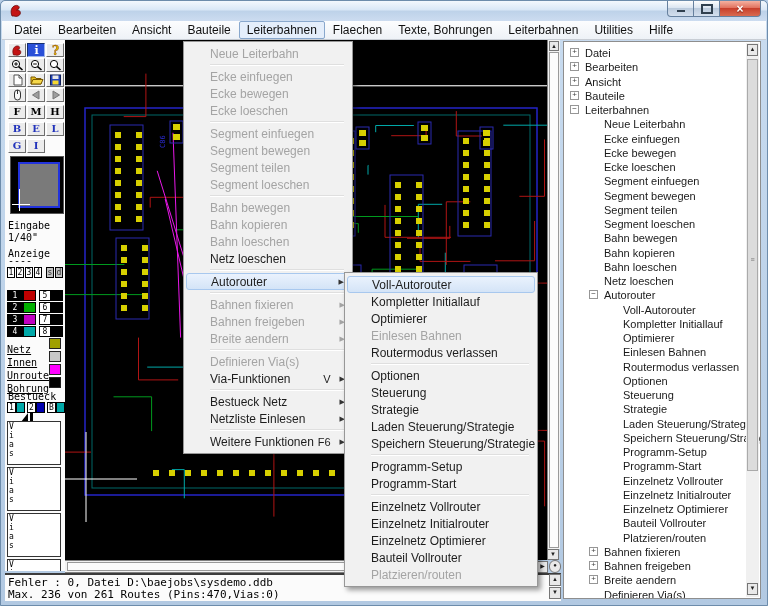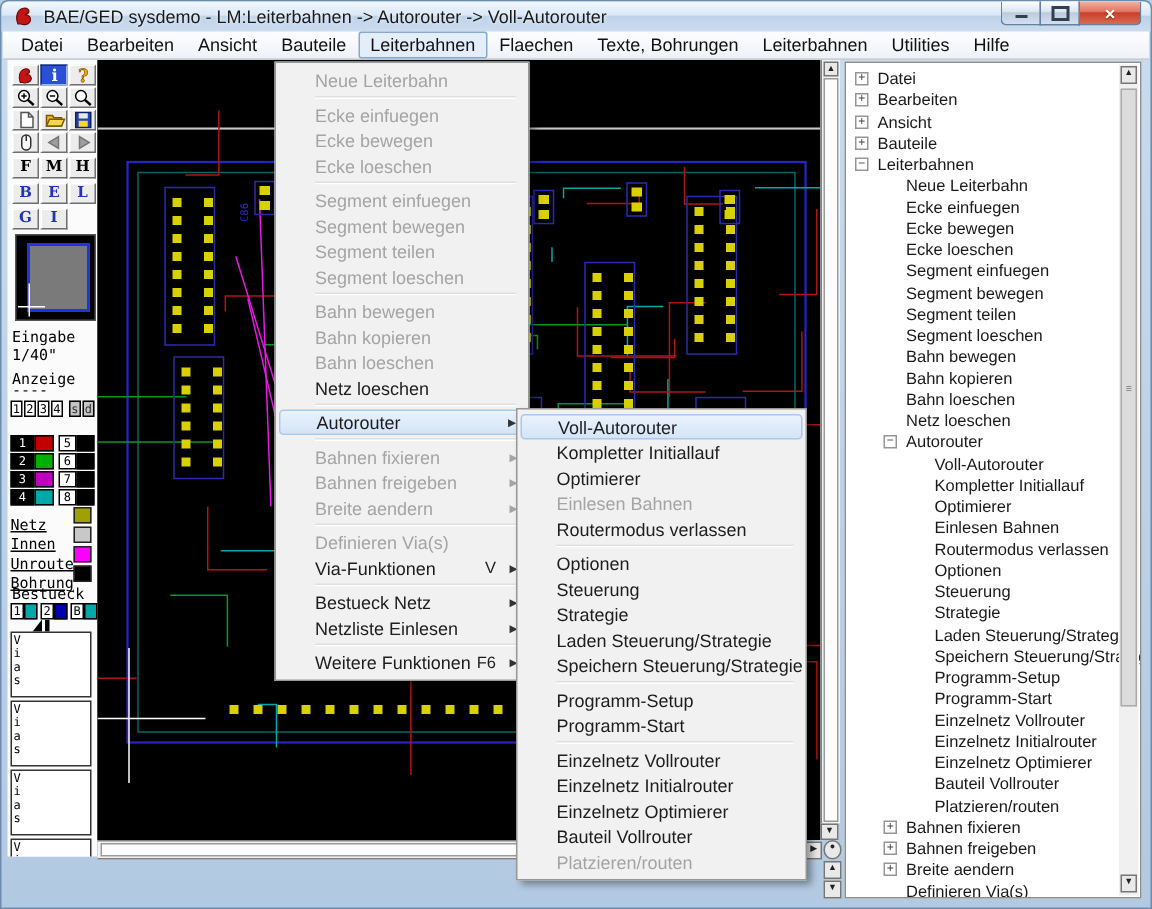--- a/index.html
+++ b/index.html
@@ -96,21 +96,20 @@
 <body>
 
 <div class="window">
 
   <div class="titlebar">
     <span class="app-icon">
       <svg width="16" height="16" viewBox="0 0 16 16">
         <path d="M4 13 C2 8 3.5 3.5 7.5 2.5 C10 2 12 3.5 11 5.5 L8.5 7 C11 6.5 13 8.5 12.2 11 C11.4 13.2 8 14 6 13 Z" fill="#c41414" stroke="#6a0a0a" stroke-width="0.8"></path>
       </svg>
     </span>
-    <span class="title-text">BAE/GED sysdemo - LM:Leiterbahnen -&gt; Autorouter -&gt; Voll-Autorouter</span>
     <div class="win-controls">
         <span class="wbtn wbtn-minimize">
           <span class="wglyph-minimize"></span>
         </span>
         <span class="wbtn wbtn-maximize">
           <span class="wglyph-maximize"></span>
         </span>
         <span class="wbtn wbtn-close">
           <span class="wglyph-close">×</span>
         </span>
@@ -651,20 +650,24 @@
   </div>
   <div class="hscroll">
     <div class="hthumb"></div>
   </div>
   <div class="sb-btn" style="left:546px;top:548px;width:12px;height:11px;z-index:5">▼</div>
   <div class="sb-btn" style="left:536px;top:560px;width:11px;height:12px;z-index:5">▶</div>
   <div class="sb-btn" style="left:548px;top:559px;width:12px;height:13px;z-index:5;border-radius:6px">●</div>
   <div class="sb-btn" style="left:548px;top:573px;width:12px;height:12px;z-index:5">▲</div>
   <div class="sb-btn" style="left:548px;top:586px;width:12px;height:12px;z-index:5">▼</div>
 
+  <div class="statusbar">
+    <div class="status-line" style="top:2px">Fehler : 0, Datei D:\baejobs\sysdemo.ddb</div>
+    <div class="status-line" style="top:14px">Max. 236 von 261 Routes (Pins:470,Vias:0)</div>
+  </div>
 
   <div class="treepanel">
     <div id="tree">
         <div class="tree-row" style="top: 4px;">
           <span class="tree-glyph" style="left: 6px;">+</span>
           <span class="tree-label" style="left: 21px;">Datei</span>
         </div>
         <div class="tree-row" style="top: 18.25px;">
           <span class="tree-glyph" style="left: 6px;">+</span>
           <span class="tree-label" style="left: 21px;">Bearbeiten</span>

